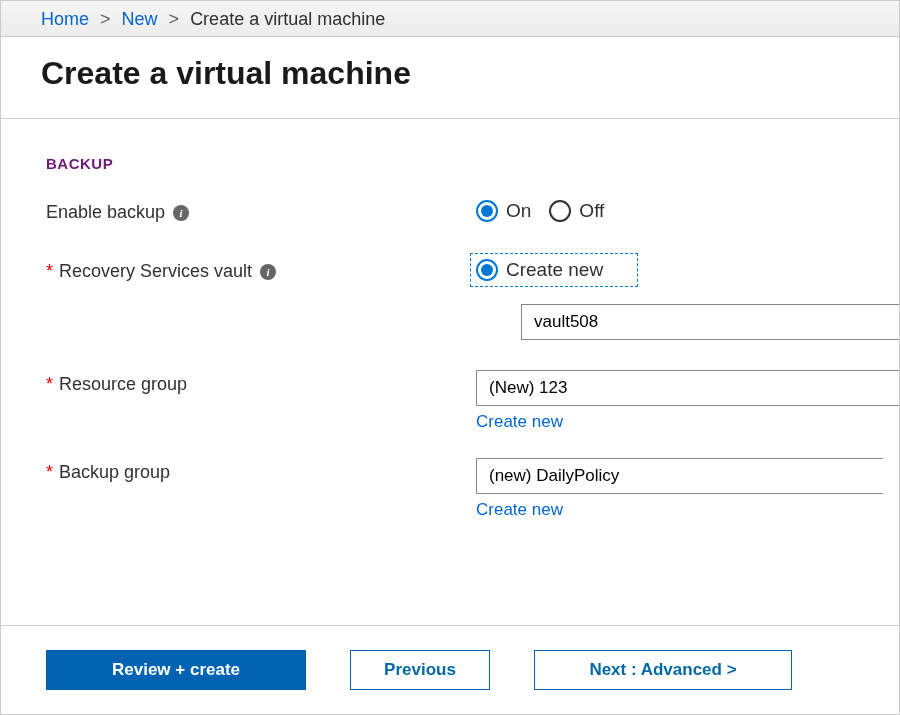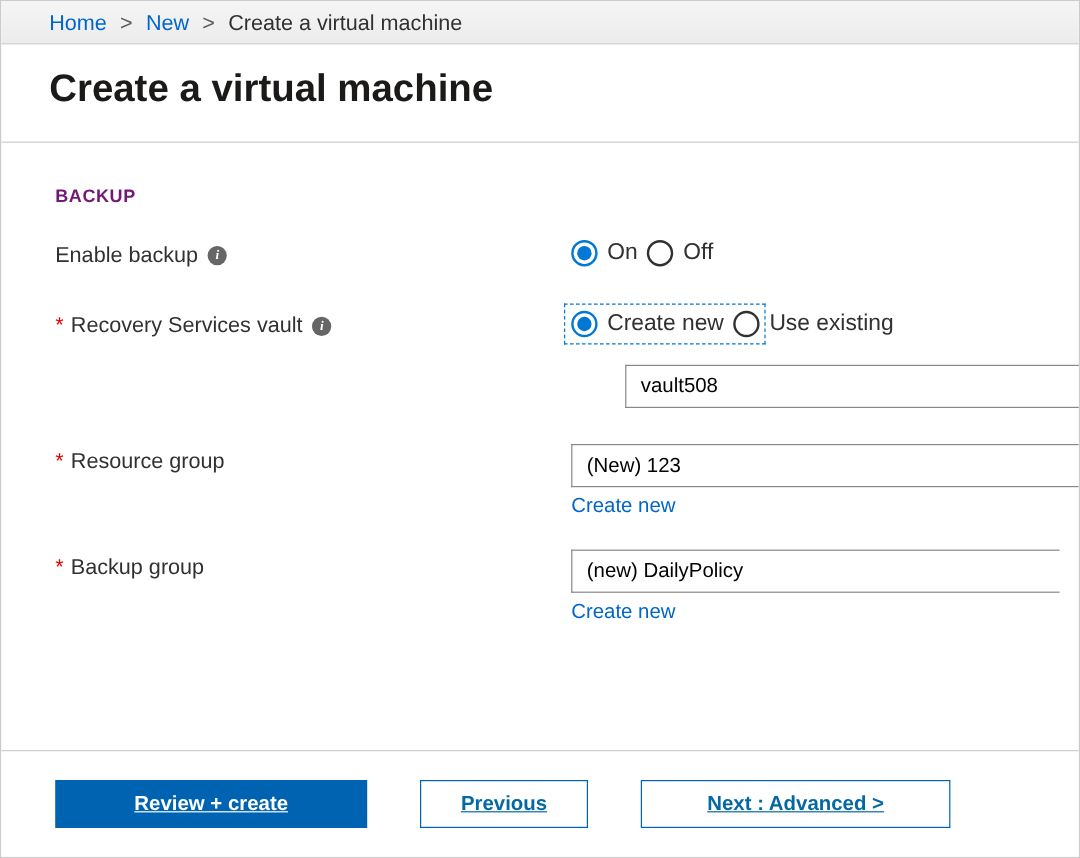--- a/index.html
+++ b/index.html
@@ -84,21 +84,21 @@
       font-family: Georgia, serif;
       margin-left: 8px;
     }
     .control-col {
       flex: 1;
       padding-right: 30px;
     }
     .radio-group {
       display: flex;
       align-items: center;
-      gap: 8px;
+      gap: 18px;
       padding-top: 2px;
     }
     .radio-opt {
       display: flex;
       align-items: center;
       gap: 8px;
       font-size: 19px;
       cursor: pointer;
     }
     .radio-focus {
@@ -174,21 +174,20 @@
     .btn {
       height: 40px;
       padding: 0 28px;
       font-size: 17px;
       font-family: inherit;
       cursor: pointer;
       border: none;
       display: flex;
       align-items: center;
       justify-content: center;
-      text-decoration: underline;
     }
     .btn-primary {
       background: #0063b1;
       color: #fff;
       font-weight: 600;
       width: 260px;
     }
     .btn-outline {
       background: #fff;
       color: #0369a1;
@@ -247,24 +246,20 @@
     </div>
     <div class="control-col">
       <div class="radio-group vault-radio">
         <label class="radio-opt" style="position:relative;">
           <span class="radio-focus"></span>
           <span class="radio-circ selected">
               <span class="radio-dot"></span>
             </span>
           <span>Create new</span>
         </label>
-        <label class="radio-opt">
-          <span class="radio-circ"></span>
-          <span>Use existing</span>
-        </label>
       </div>
     </div>
   </div>
 
   <div class="indent-row" style="margin-top:22px; margin-bottom:30px;">
     <input type="text" class="text-input borderless-right" value="vault508" style="">
   </div>
 
   <div class="form-row" style="margin-bottom:6px;">
     <div class="label-col">

